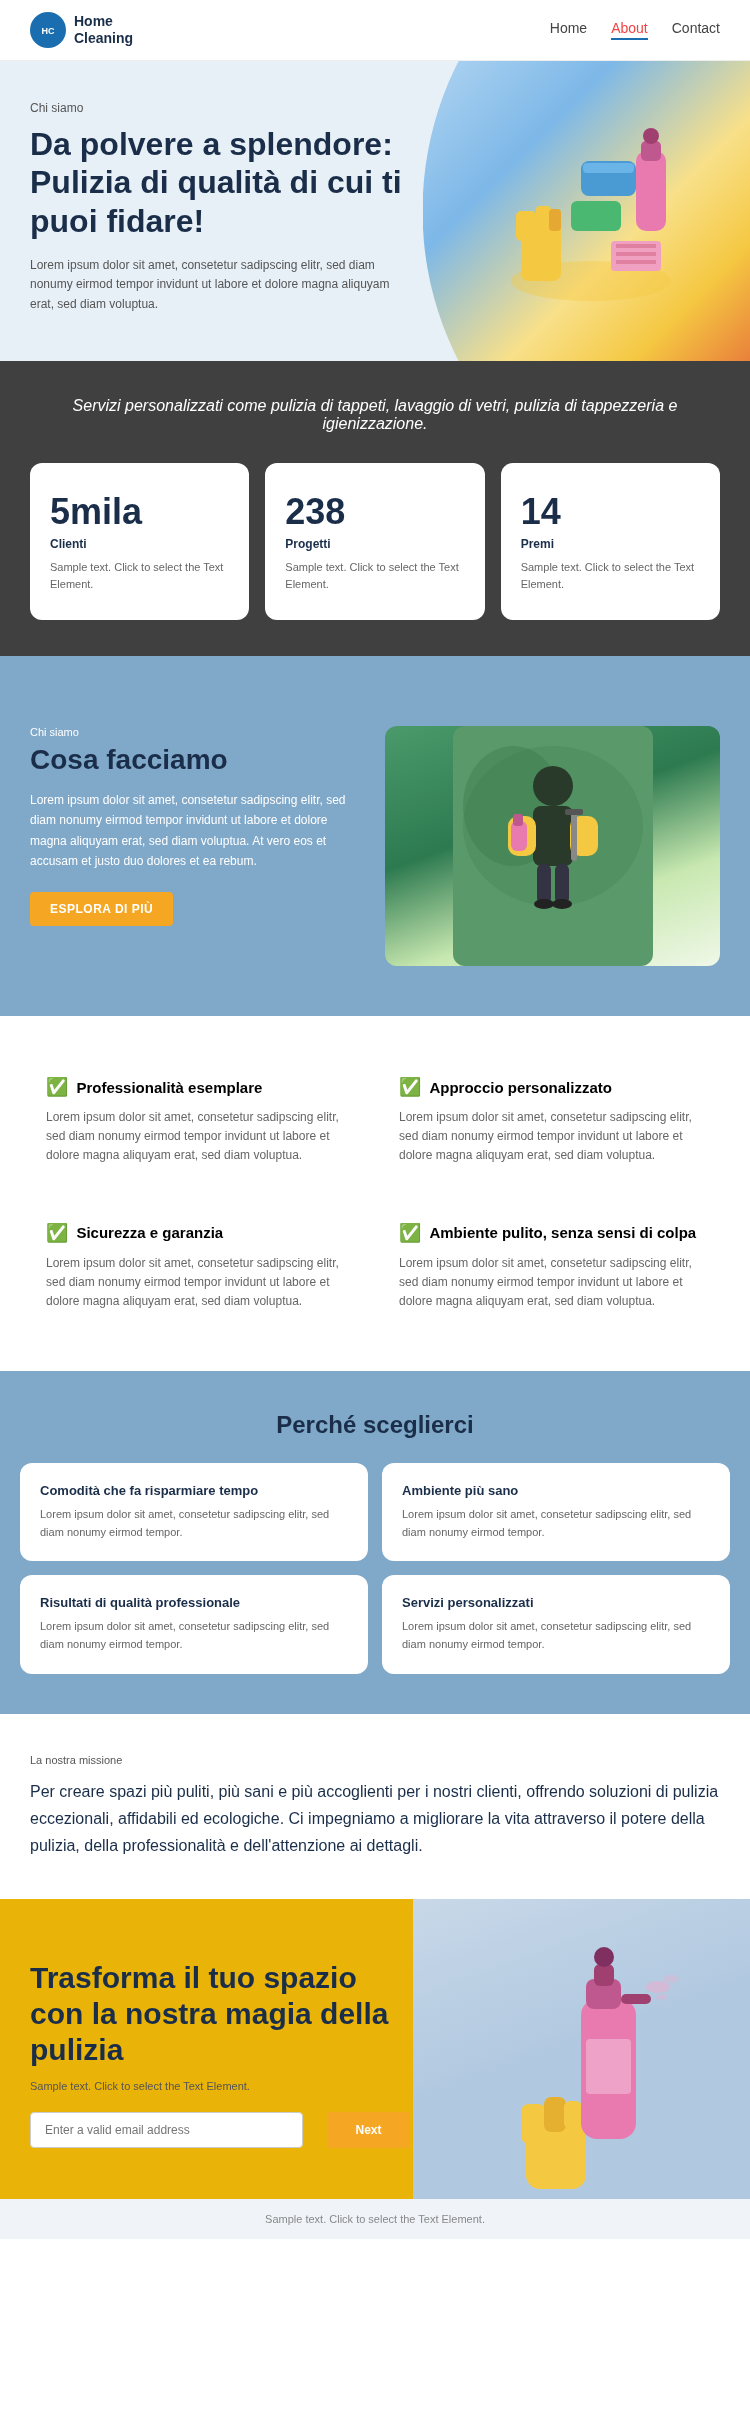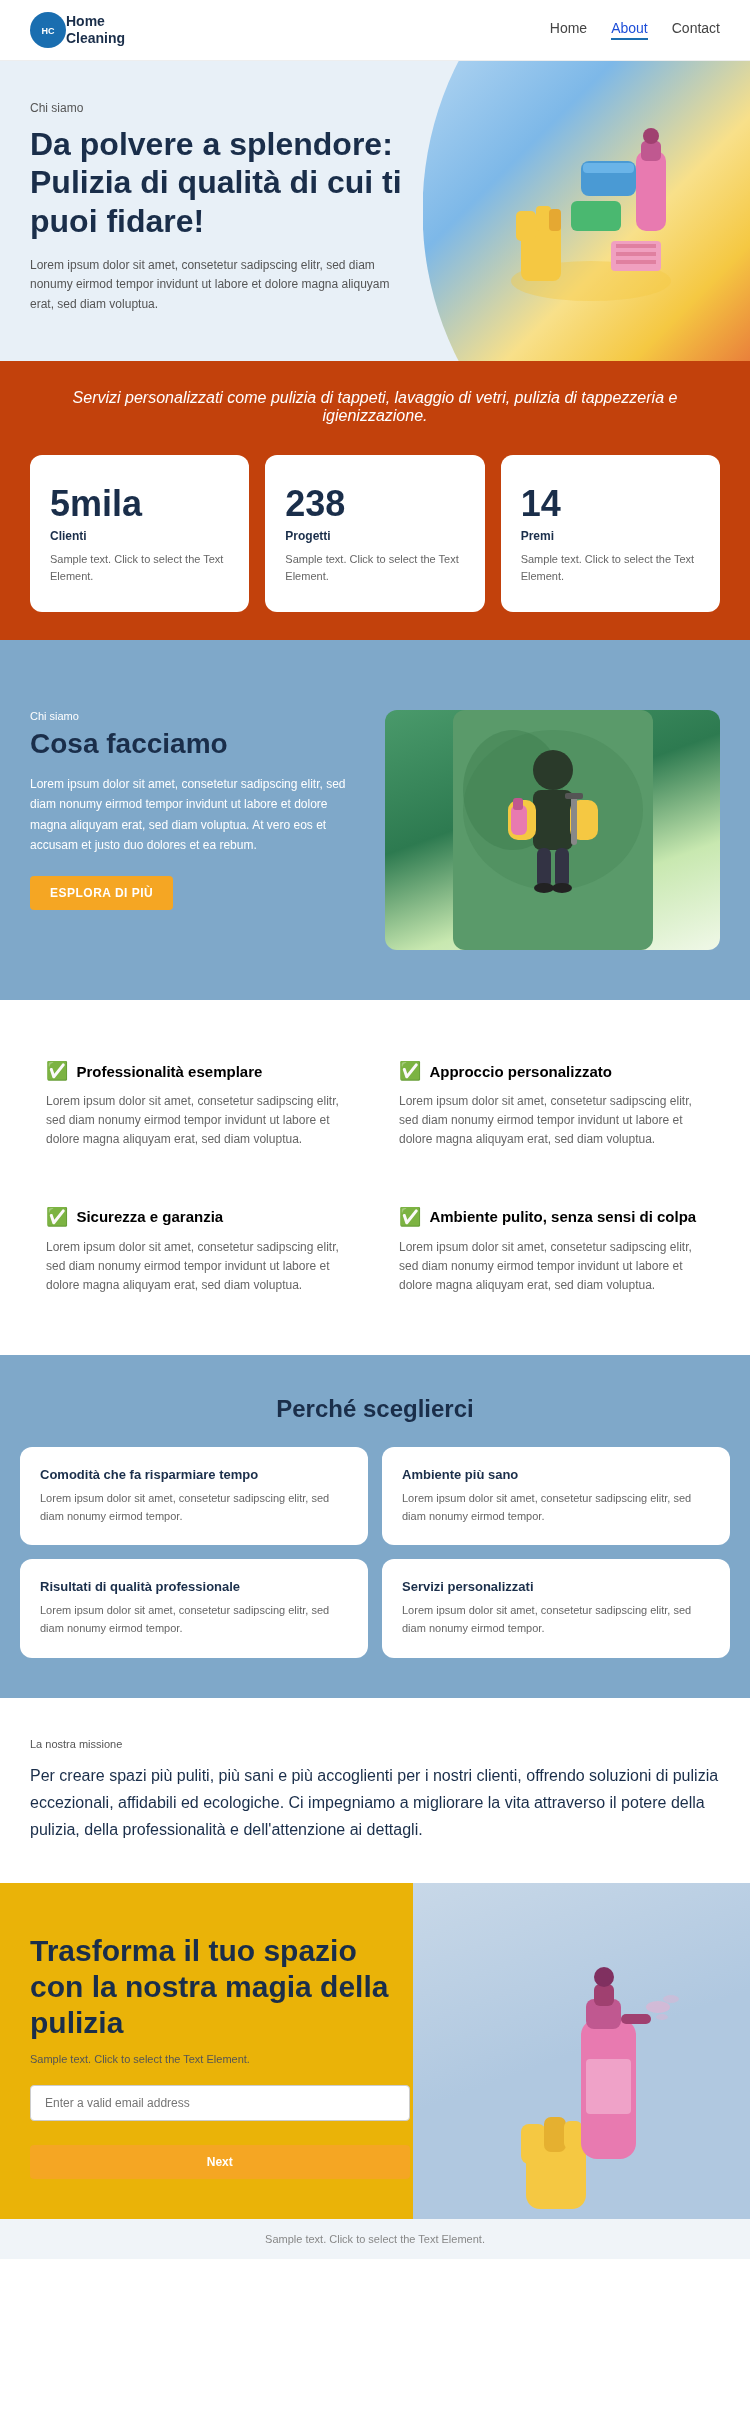--- a/index.html
+++ b/index.html
@@ -3,29 +3,29 @@
   <meta charset="utf-8">
   <style>
     *, *::before, *::after { box-sizing: border-box; margin: 0; padding: 0; }
     body { font-family: 'Arial', sans-serif; font-size: 14px; color: #333; background: #fff; width: 750px; }
 
     
     nav {
       display: flex; align-items: center; justify-content: space-between;
       padding: 12px 30px; border-bottom: 1px solid #eee; background: #fff;
     }
-    .logo { display: flex; align-items: center; }
+    .logo { display: flex; align-items: center; gap: 8px; }
     .logo-icon {
       width: 36px; height: 36px; border-radius: 50%; background: #1a6eb0;
       display: flex; align-items: center; justify-content: center; color: #fff; font-size: 16px; font-weight: bold;
     }
     .logo-text { font-size: 14px; font-weight: 700; color: #1a2e4a; line-height: 1.2; }
     .nav-links { display: flex; gap: 24px; font-size: 14px; }
     .nav-links a { text-decoration: none; color: #444; }
-    .nav-links a.active { color: #1d4ed8; border-bottom: 2px solid #1a6eb0; padding-bottom: 2px; }
+    .nav-links a.active { color: #ef4444; border-bottom: 2px solid #1a6eb0; padding-bottom: 2px; }
 
     
     .hero {
       display: flex; align-items: flex-start; min-height: 300px;
       background: #e8f0f7; position: relative; overflow: hidden; padding: 40px 30px 40px 30px;
     }
     .hero-content { flex: 1; max-width: 55%; }
     .hero-tag { font-size: 12px; color: #555; margin-bottom: 10px; }
     .hero-title { font-size: 32px; font-weight: 900; color: #1a2e4a; line-height: 1.2; margin-bottom: 16px; }
     .hero-desc { font-size: 12px; color: #555; line-height: 1.6; }
@@ -33,21 +33,21 @@
       position: absolute; right: -10px; top: 0; width: 45%; height: 100%;
       background: linear-gradient(135deg, #b0d4f1 0%, #7db8e8 30%, #f8e08a 60%, #f5c842 80%, #e87a3a 100%);
       clip-path: ellipse(80% 100% at 80% 50%);
     }
     .hero-image-inner {
       width: 100%; height: 100%; display: flex; align-items: center; justify-content: center;
       font-size: 60px;
     }
 
     
-    .stats-section { background: #c2410c; padding: 28px 30px; }
+    .stats-section { background: #404040; padding: 36px 30px; }
     .stats-tagline { text-align: center; font-size: 16px; color: #fff; margin-bottom: 30px; font-style: italic; }
     .stats-cards { display: flex; gap: 16px; justify-content: center; }
     .stat-card {
       background: #fff; border-radius: 12px; padding: 28px 20px;
       flex: 1; min-width: 0; text-align: left;
     }
     .stat-number { font-size: 36px; font-weight: 900; color: #1a2e4a; }
     .stat-label { font-size: 12px; font-weight: 700; color: #1a2e4a; margin-top: 4px; margin-bottom: 8px; }
     .stat-desc { font-size: 11px; color: #666; line-height: 1.5; }
 
@@ -92,21 +92,21 @@
     .missione-text { font-size: 16px; color: #1a2e4a; line-height: 1.7; font-weight: 400; }
 
     
     .cta-section {
       background: #eab308; padding: 50px 30px 40px;
       display: flex; align-items: center; min-height: 300px; position: relative; overflow: hidden;
     }
     .cta-content { flex: 1; max-width: 55%; z-index: 2; }
     .cta-title { font-size: 30px; font-weight: 900; color: #1a2e4a; line-height: 1.2; margin-bottom: 12px; }
     .cta-desc { font-size: 11px; color: #555; margin-bottom: 20px; }
-    .cta-form { display: flex; gap: 24px; flex-direction: column; }
+    .cta-form { display: flex; gap: 24px; }
     .cta-form input {
       flex: 1; padding: 10px 14px; border: 1px solid #ccc; border-radius: 4px;
       font-size: 12px; color: #999; outline: none;
     }
     .btn-submit {
       background: #f5a623; color: #fff; border: none; padding: 10px 28px;
       font-size: 12px; font-weight: 700; border-radius: 4px; cursor: pointer; white-space: nowrap;
     }
     .cta-image {
       position: absolute; right: 0; bottom: 0; width: 45%; height: 100%;

